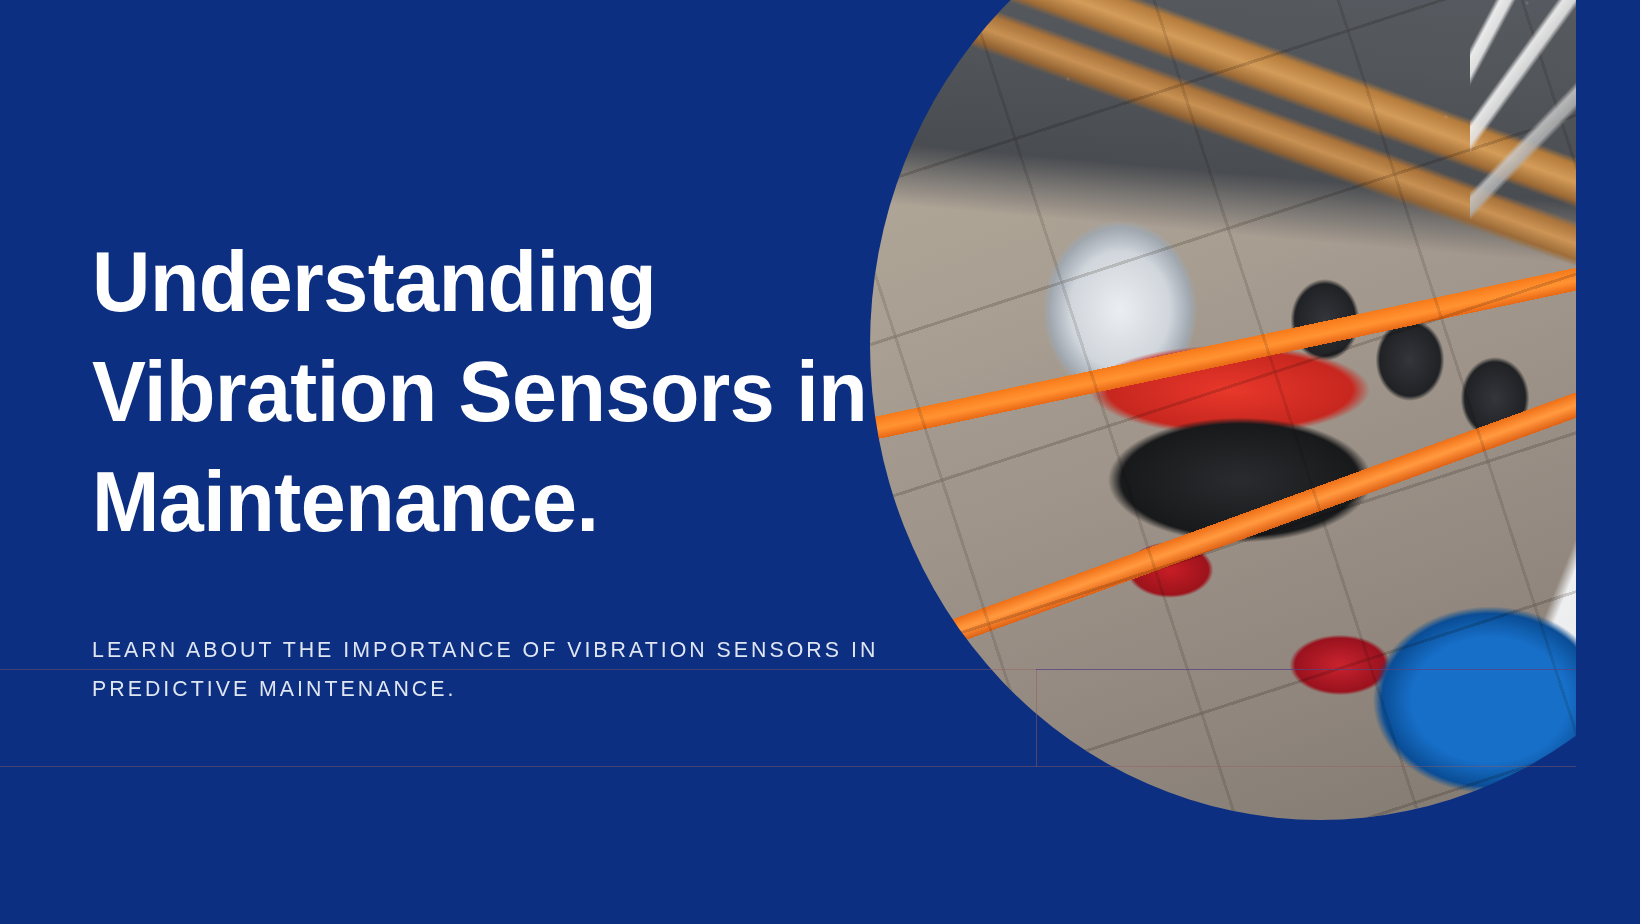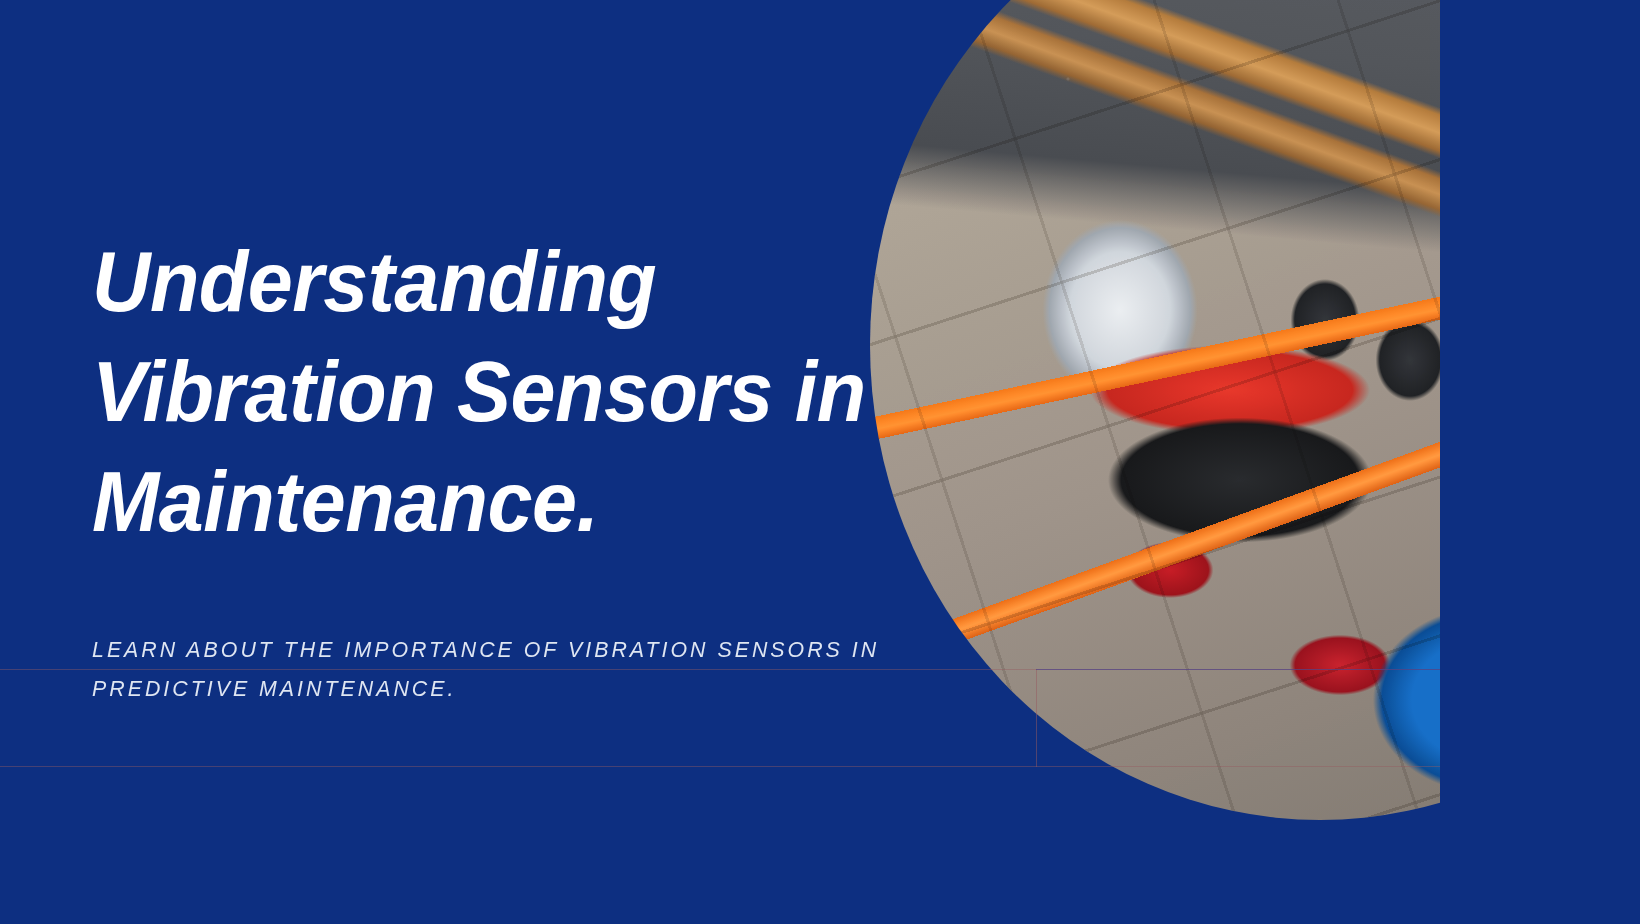--- a/index.html
+++ b/index.html
@@ -7,25 +7,24 @@
     margin: 0;
     padding: 0;
     background: #0d2f81;
   }
   body {
     font-family: "Liberation Sans", "DejaVu Sans", sans-serif;
   }
 
   .slide {
     position: relative;
-    width: 1440px;
+    width: 1576px;
     height: 924px;
     background: #0d2f81;
     overflow: hidden;
-    font-style: italic;
   }
 
   
   .photo-panel {
     position: absolute;
     left: 870px;
     top: -130px;
     width: 900px;
     height: 950px;
     border-radius: 50%;

